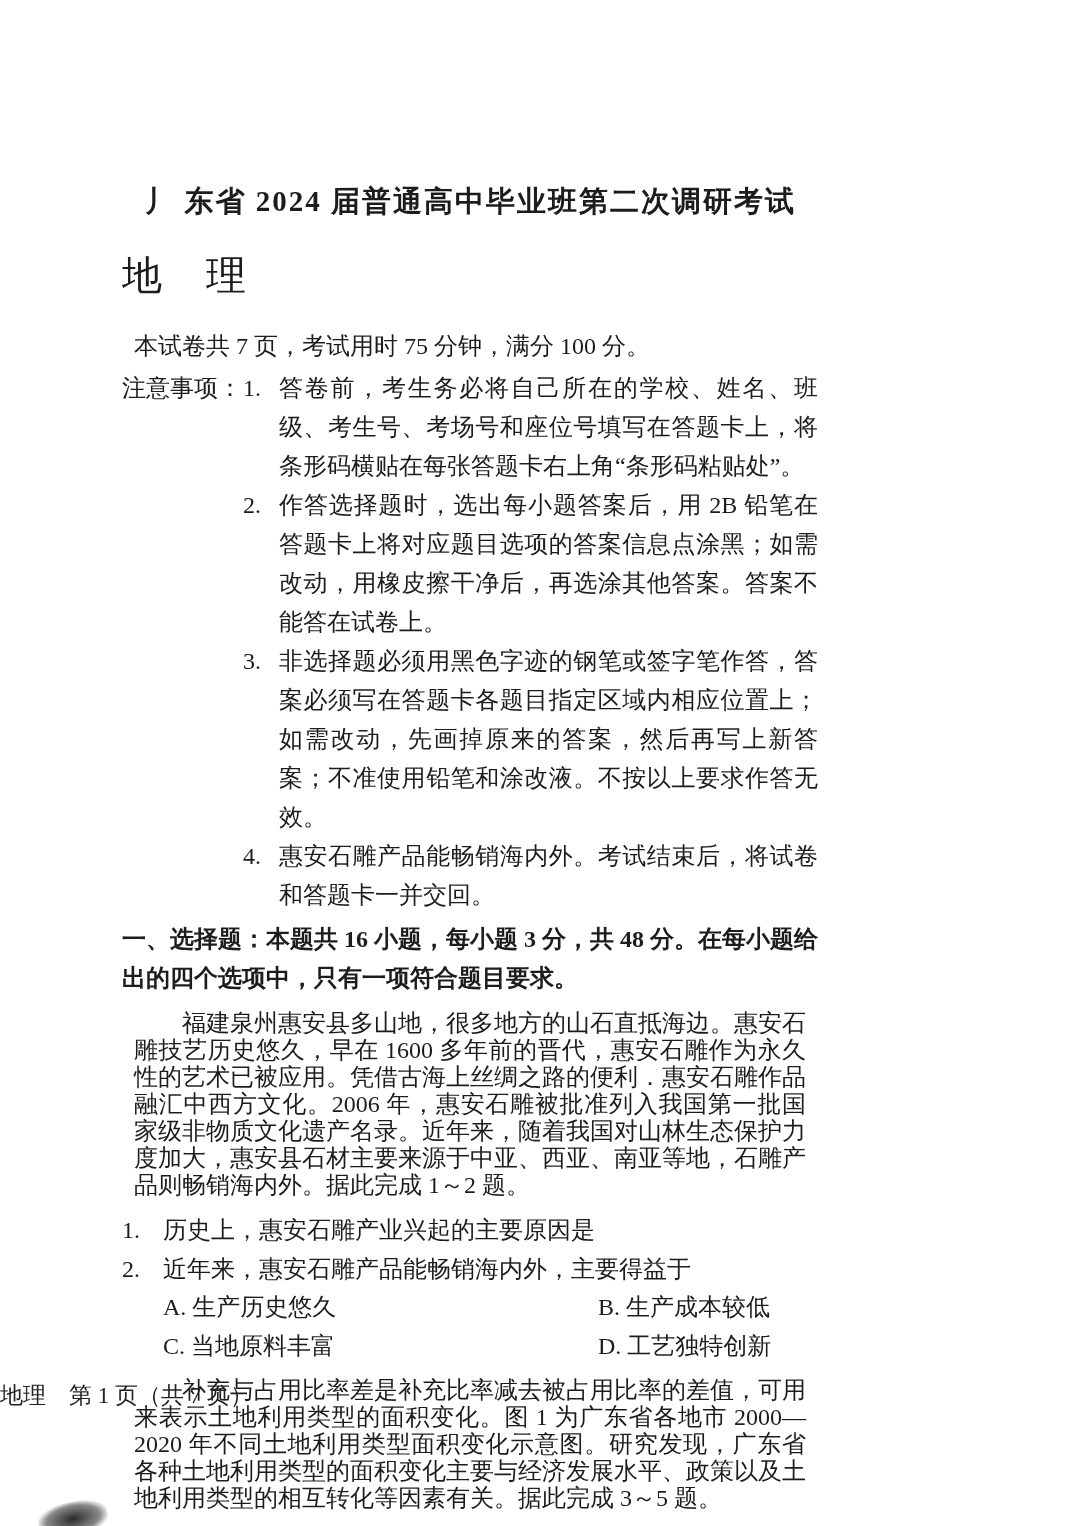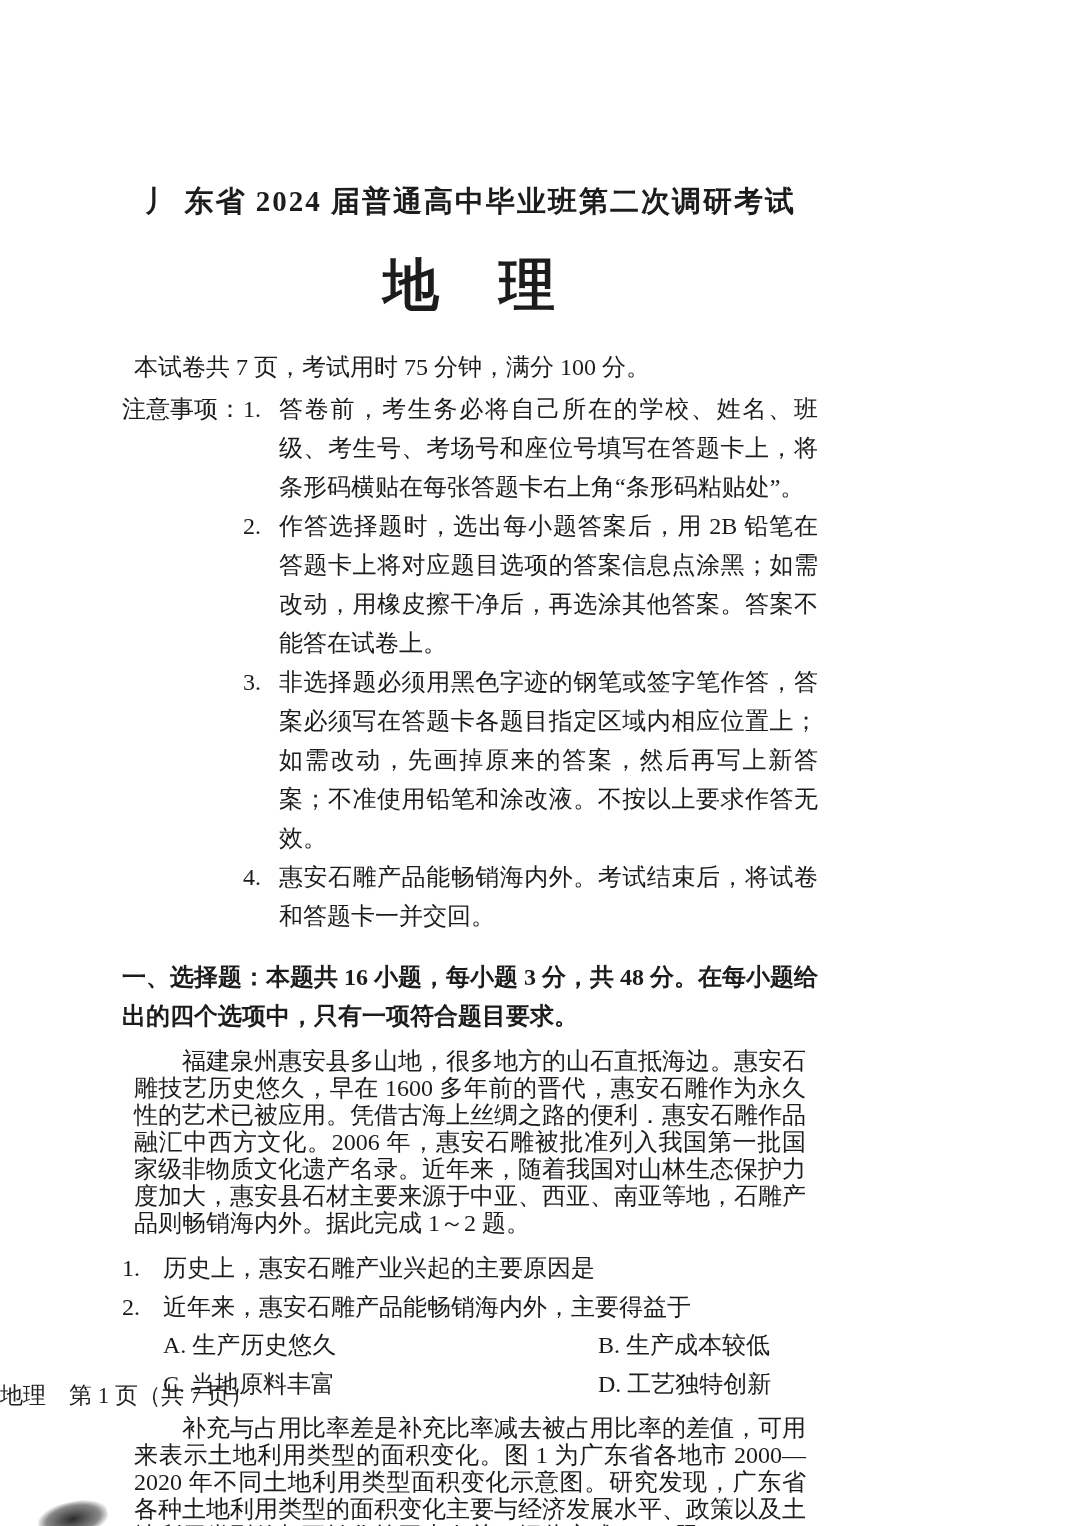--- a/index.html
+++ b/index.html
@@ -23,23 +23,22 @@
     position: relative;
   }
   .title-line {
     text-align: center;
     font-size: 29px;
     font-weight: 700;
     letter-spacing: 2px;
     margin: 0 0 26px 0;
   }
   .subject-title {
-    text-align: center;
-    font-size: 56px;
-    font-weight: 700;
+    font-size: 40px;
+    font-weight: 400;
     margin: 0 0 24px 0;
     letter-spacing: 2px;
   }
   .exam-info {
     font-size: 24px;
     line-height: 38px;
     margin: 0 0 4px 12px;
   }
   .notice {
     display: flex;
@@ -61,21 +60,21 @@
     flex: 0 0 36px;
   }
   .notice-item .txt {
     flex: 1;
     text-align: justify;
   }
   .section-heading {
     font-size: 24px;
     line-height: 39px;
     font-weight: 700;
-    margin-top: 22px;
+    margin-top: 5px;
     text-align: justify;
   }
   .passage {
     font-size: 24px;
     line-height: 27px;
     text-align: justify;
     text-indent: 2em;
     margin: 12px;
   }
   .question {

